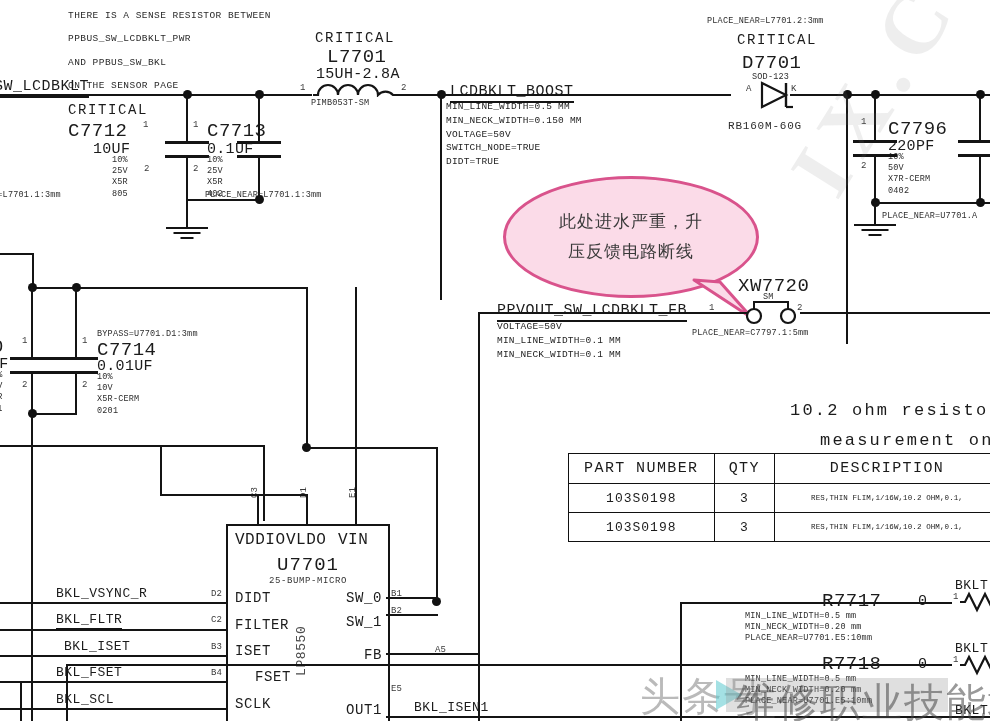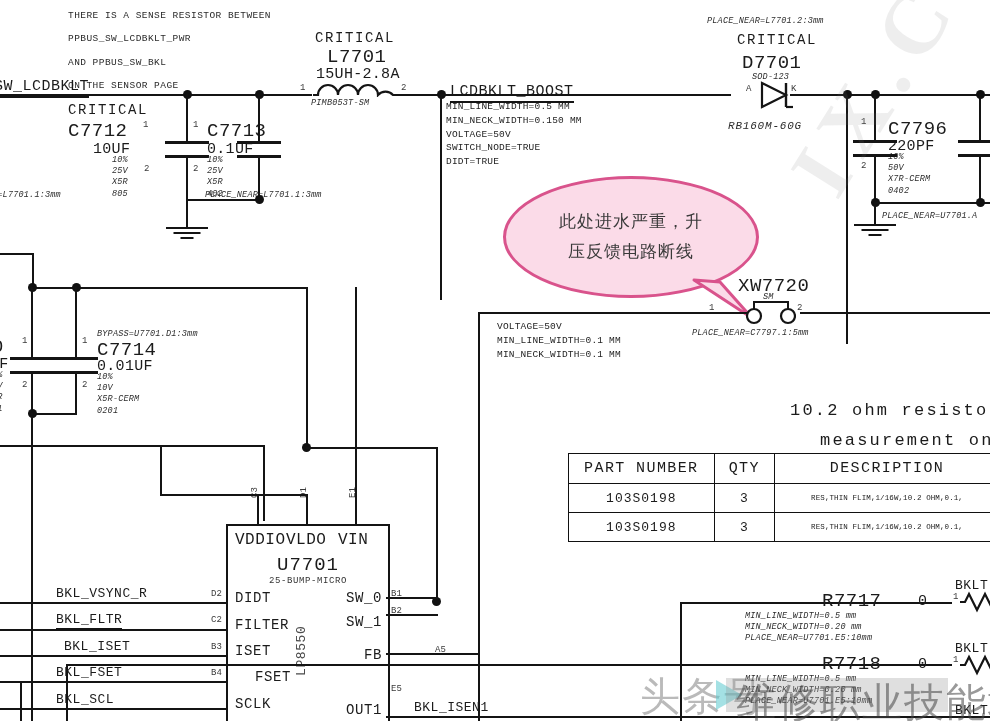--- a/index.html
+++ b/index.html
@@ -12,21 +12,21 @@
   
   .wire{position:absolute;background:#141414;}
   .wh{height:2px;}
   .wv{width:2px;}
   .junc{position:absolute;width:9px;height:9px;border-radius:50%;background:#111;}
   .txt{position:absolute;white-space:pre;line-height:1.05;}
   .netlabel{position:absolute;white-space:pre;font-size:15px;letter-spacing:.5px;
             border-bottom:2px solid #141414;padding-bottom:1px;}
   .refdes{position:absolute;white-space:pre;font-size:19px;letter-spacing:.5px;}
   .val{position:absolute;white-space:pre;font-size:15px;letter-spacing:.3px;}
-  .attr{position:absolute;white-space:pre;font-size:8.5px;line-height:1.32;color:#2d2d2d;letter-spacing:.2px;font-style:italic;}
+  .attr{position:absolute;white-space:pre;font-size:8.5px;line-height:1.32;color:#2d2d2d;letter-spacing:.2px;}
   .attrbig{position:absolute;white-space:pre;font-size:9.5px;line-height:1.45;color:#242424;letter-spacing:.2px;}
   .pinnum{position:absolute;white-space:pre;font-size:9px;color:#3a3a3a;}
   .note{position:absolute;white-space:pre;font-size:9.5px;line-height:2.45;letter-spacing:.45px;color:#2a2a2a;}
   .crit{position:absolute;white-space:pre;font-size:14px;letter-spacing:1.6px;}
 
   
   .cap{position:absolute;}
   .cap .plate{position:absolute;left:0;height:3px;background:#141414;}
   
   .ind svg{display:block;}
@@ -256,20 +256,21 @@
   <div class="balloon" style="left:503px;top:176px;width:250px;height:116px;">
     <div class="btext" style="white-space: pre;">此处进水严重，升
 压反馈电路断线</div>
   </div>
   <div class="balloon-tail" style="left:690px;top:268px;">
     <svg width="80" height="60" viewBox="0 0 80 60">
       <path d="M4 12 L62 50 L30 14 Z" fill="#fbdbe8" stroke="#d9538c" stroke-width="3" stroke-linejoin="round"></path>
     </svg>
   </div>
 
+  <div class="netlabel" style="left:497px;top:302px;">PPVOUT_SW_LCDBKLT_FB</div>
   <div class="attrbig" style="left: 497px; top: 320px; white-space: pre;">VOLTAGE=50V
 MIN_LINE_WIDTH=0.1 MM
 MIN_NECK_WIDTH=0.1 MM</div>
   <div class="wire wh" style="left:478px;top:312px;width:275px;"></div>
   <div class="wire wv" style="left:478px;top:312px;height:409px;"></div>
 
   <div class="refdes" style="left:738px;top:275px;">XW7720</div>
   <div class="attr" style="left:763px;top:292px;">SM</div>
   <div class="pinnum" style="left:709px;top:303px;">1</div>
   <div class="pinnum" style="left:797px;top:303px;">2</div>

